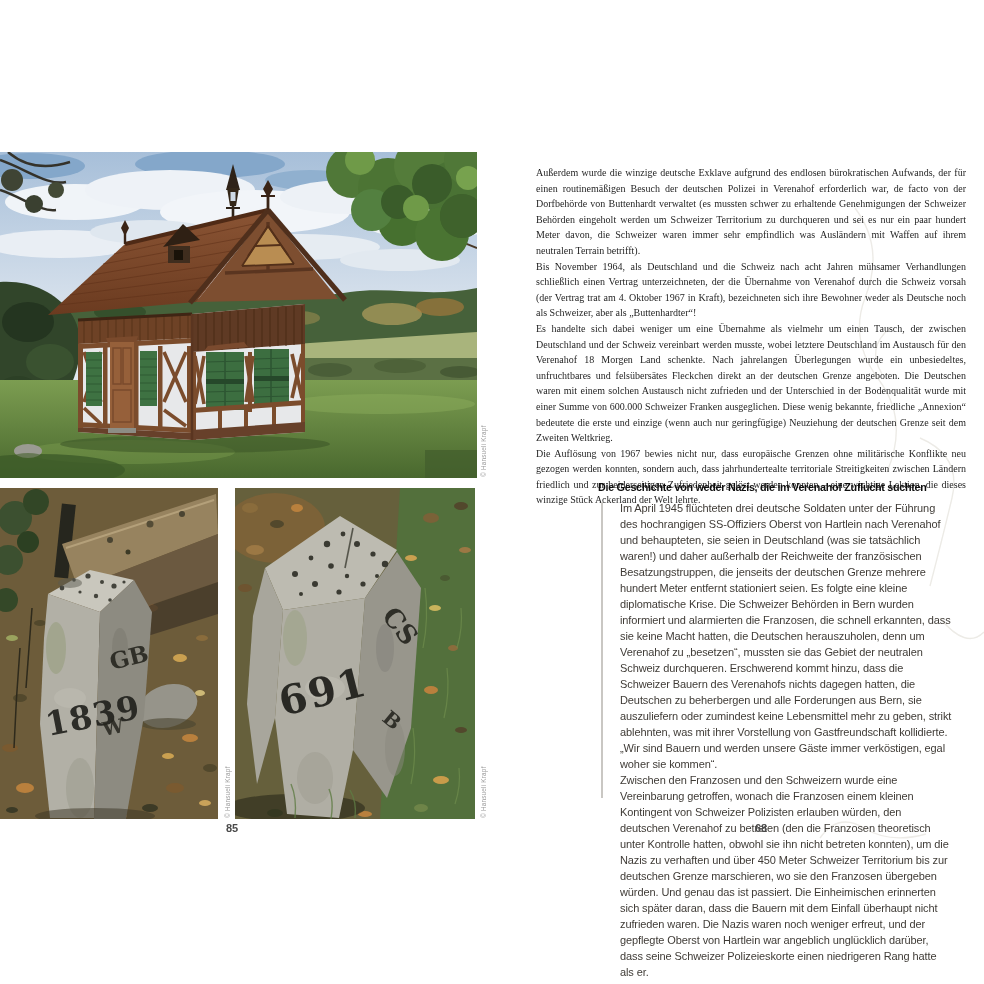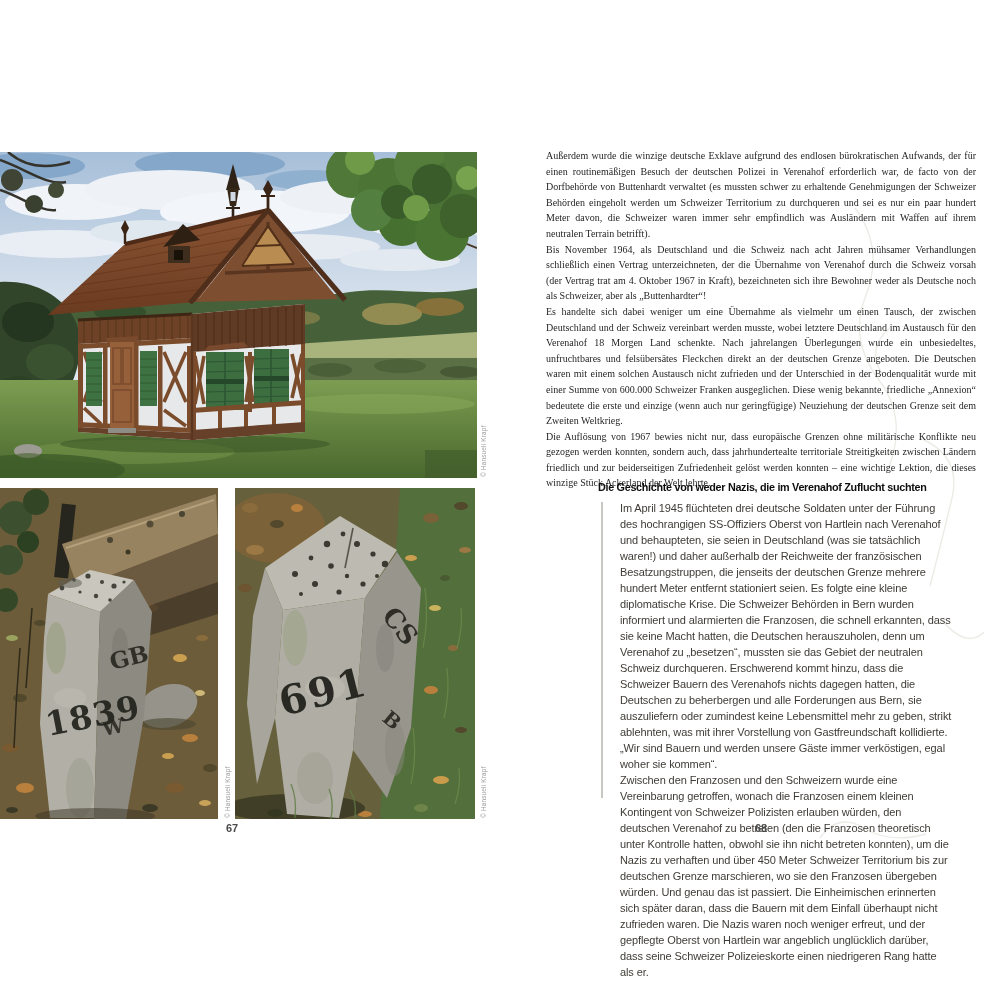--- a/index.html
+++ b/index.html
@@ -17,23 +17,23 @@
   .credit { position:absolute; font-size:6.4px; letter-spacing:.2px; color:#9b9b9b;
             white-space:nowrap; transform:rotate(-90deg); transform-origin:left top; }
   .credit-house { left:480px; top:477px; }
   .credit-stone-left { left:224px; top:818px; }
   .credit-stone-right { left:480px; top:818px; }
 
   .pagenum { position:absolute; font-size:11px; font-weight:bold; color:#4a4a4a; width:30px; text-align:center; }
   .pagenum-left  { left:217px; top:822px; }
   .pagenum-right { left:746px; top:822px; }
 
-  .intro { position:absolute; left:536px; top:148px; width:430px;
+  .intro { position:absolute; left:536px; top:165px; width:430px;
            font-family:"Liberation Serif", serif; font-size:10px; line-height:15.6px;
-           color:#1f1f1f; text-align:justify; hyphens:none;margin-left:10px; }
+           color:#1f1f1f; text-align:justify; hyphens:none; }
   .intro-p { margin:0; }
 
   .heading { position:absolute; left:598px; top:481px; font-size:10.8px; font-weight:bold;
              letter-spacing:-0.3px; color:#0e0e0e; white-space:nowrap; }
 
   .vrule { position:absolute; left:601px; top:502px; width:1.5px; height:296px; background:#c9c7c3; }
 
   .story { position:absolute; left:620px; top:500px; width:332px;
            font-size:11px; line-height:16px; color:#3f3b36; letter-spacing:-0.1px; }
   .story-p { margin:0; }
@@ -470,21 +470,21 @@
         </g>
         <g stroke="#5f7c44" stroke-width="1.4" fill="none" opacity="0.8">
           <path d="M60,330 q2,-20 -4,-34"></path>
             <path d="M96,331 q3,-18 -2,-30"></path>
             <path d="M120,330 q2,-16 -5,-28"></path>
         </g>
       </svg>
     </figure>
     <div class="credit credit-stone-right">© Hansueli Krapf</div>
 
-    <div class="pagenum pagenum-left">67</div>
+    <div class="pagenum pagenum-left">85</div>
   </div>
 
   <div>
 
     <svg class="watermark" viewBox="0 0 484 710">
       <g stroke="#ebe9e4" stroke-width="1.4" fill="none" opacity="0.9">
         <path d="M355,60 q30,40 10,90 q-16,42 14,82 q30,40 8,92"></path>
         <path d="M420,290 q42,18 32,60 q-10,42 -22,88"></path>
         <path d="M440,470 q26,32 44,14"></path>
         <path d="M320,690 q18,-26 44,-10 q26,16 62,6"></path>

